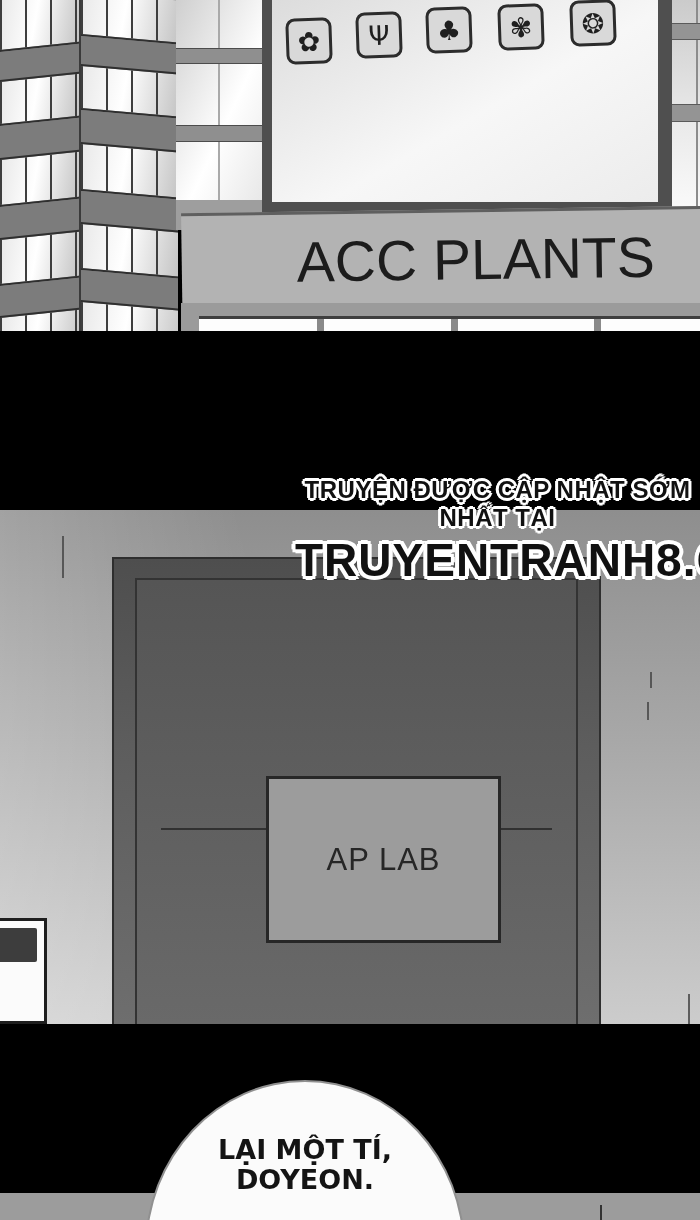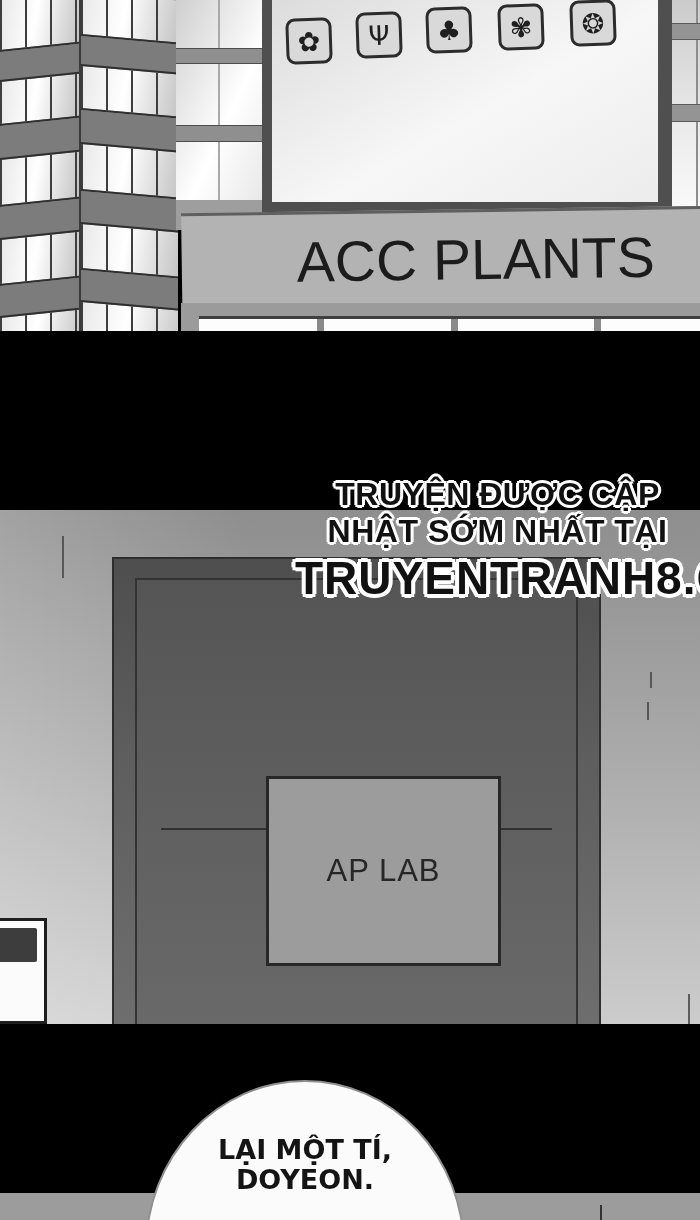--- a/index.html
+++ b/index.html
@@ -47,37 +47,37 @@
   .storefront{left:181px;top:303px;width:519px;height:28px;background:#9b9b9b;}
   .sf-glass{position:absolute;left:18px;right:0;top:13px;bottom:0;background:#fdfdfd;
      border-top:3px solid #3f3f3f;}
   .sf-post{position:absolute;top:0;bottom:0;width:7px;background:#8a8a8a;}
 
   
   .watermark{left:295px;top:476px;width:405px;text-align:center;z-index:30;}
   .wm-outline{color:#111;font-weight:700;
      text-shadow:-2px -2px 0 #fff,2px -2px 0 #fff,-2px 2px 0 #fff,2px 2px 0 #fff,
                  0 -3px 0 #fff,0 3px 0 #fff,-3px 0 0 #fff,3px 0 0 #fff;}
-  .wm-line1{font-size:32px;letter-spacing:0.5px;}
+  .wm-line1{font-size:24px;letter-spacing:0.5px;}
   .wm-line2{font-size:46px;letter-spacing:1px;margin-top:1px;
      text-shadow:-3px -3px 0 #fff,3px -3px 0 #fff,-3px 3px 0 #fff,3px 3px 0 #fff,
                  0 -4px 0 #fff,0 4px 0 #fff,-4px 0 0 #fff,4px 0 0 #fff;}
 
   
   .panel-lab{left:0;top:510px;width:700px;height:514px;
      background:linear-gradient(75deg,rgba(255,255,255,0.28),rgba(255,255,255,0) 45%),
                 linear-gradient(to bottom,#8e8e8e,#a8a8a8 45%,#cccccc 100%);}
   .door{position:absolute;left:112px;top:47px;width:489px;height:467px;box-sizing:border-box;
      border:2px solid #2e2e2e;border-bottom:none;
      background:linear-gradient(to bottom,#4e4e4e,#5d5d5d 40%,#6e6e6e);}
   .door-inner{position:absolute;left:21px;right:21px;top:19px;bottom:0;box-sizing:border-box;
      border:2px solid #333;border-bottom:none;
      background:linear-gradient(to bottom,#555555,#696969);}
   .door-line{position:absolute;left:24px;right:24px;top:248px;height:2px;background:#313131;}
-  .lab-sign{position:absolute;left:129px;top:196px;width:235px;height:190px;box-sizing:border-box;
+  .lab-sign{position:absolute;left:129px;top:196px;width:235px;height:167px;box-sizing:border-box;
      background:#9c9c9c;border:3px solid #272727;
      display:flex;align-items:center;justify-content:center;}
   .lab-sign-text{font-size:31px;letter-spacing:1px;color:#262626;}
   .kiosk{position:absolute;left:-6px;top:408px;width:53px;height:106px;box-sizing:border-box;
      background:#fbfbfb;border:3px solid #1e1e1e;}
   .kiosk-screen{position:absolute;left:-1px;top:7px;width:41px;height:34px;background:#3d3d3d;
      border-radius:2px;}
   .scratch{position:absolute;width:2px;background:#4a4a4a;opacity:0.85;}
 
   

